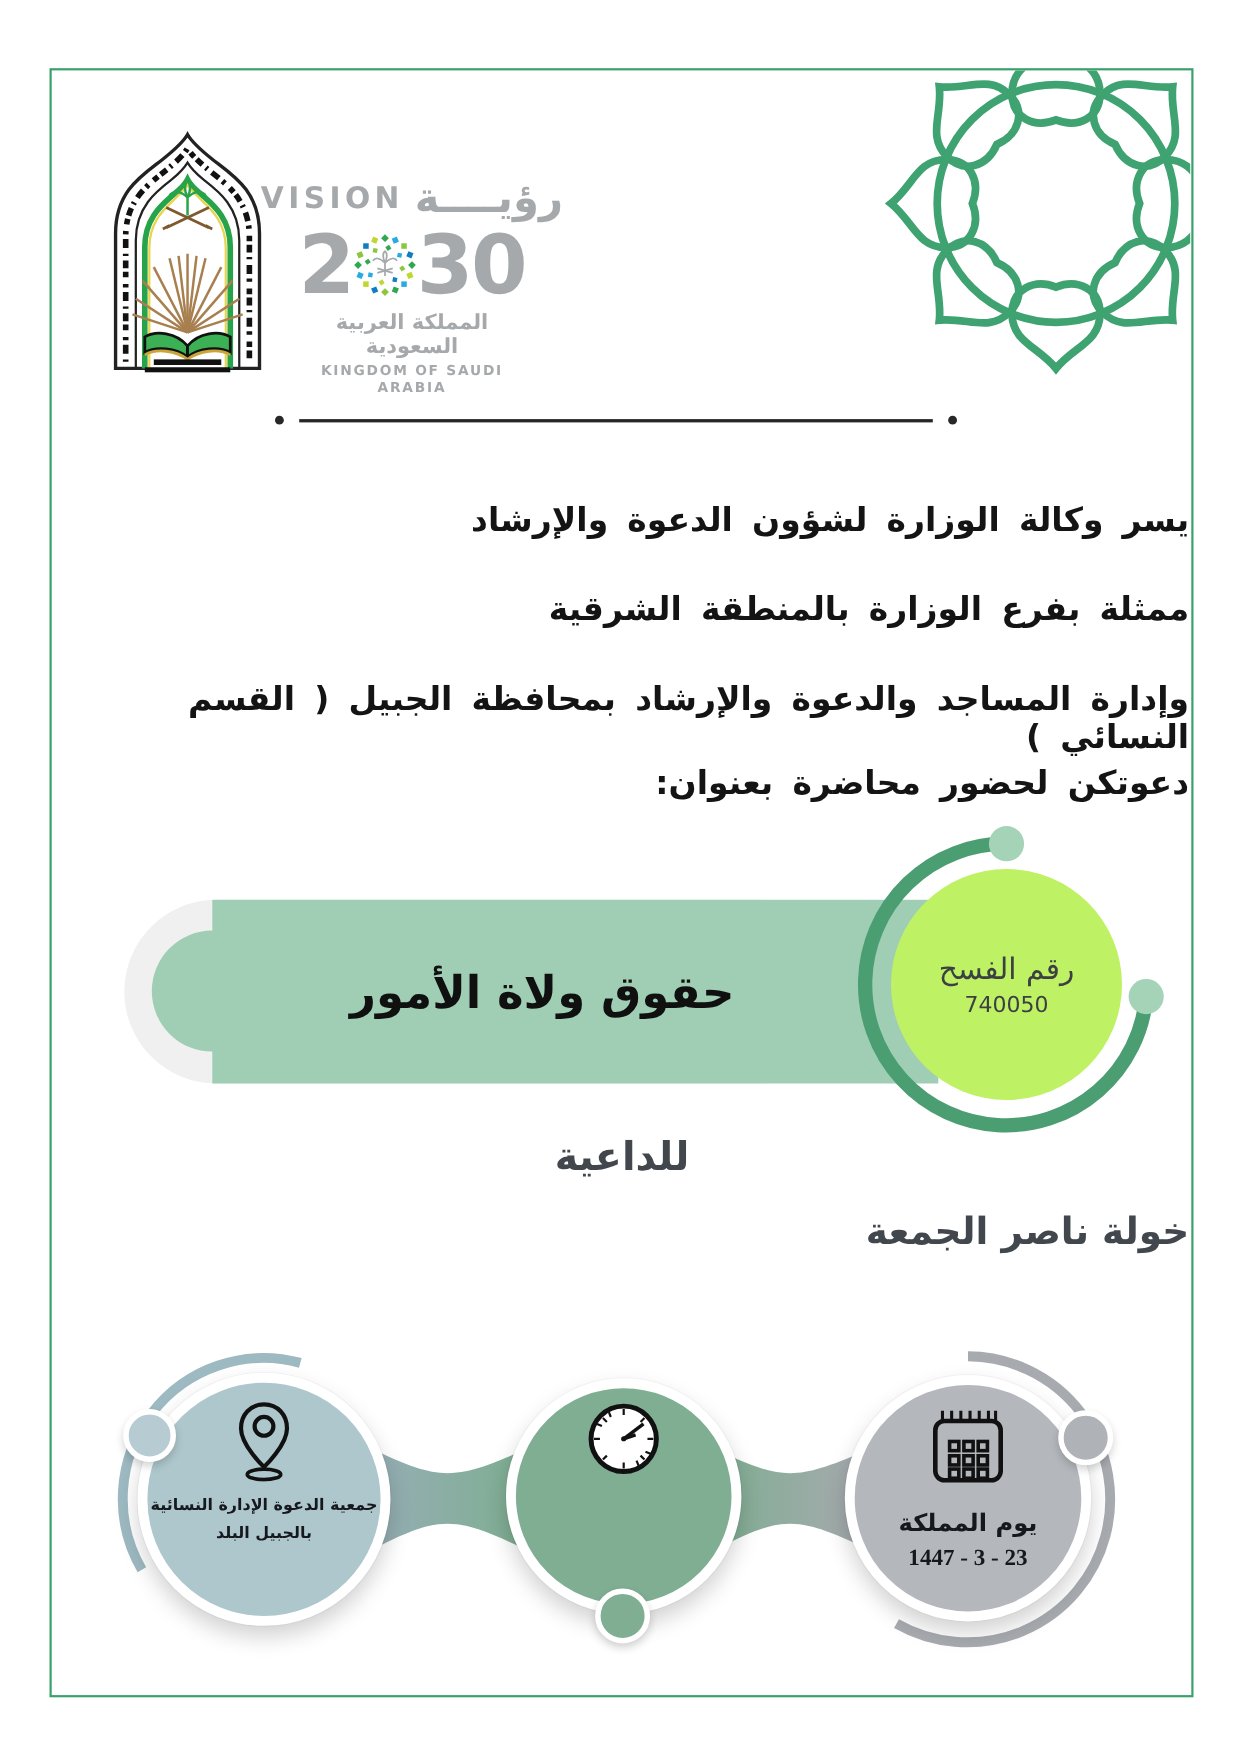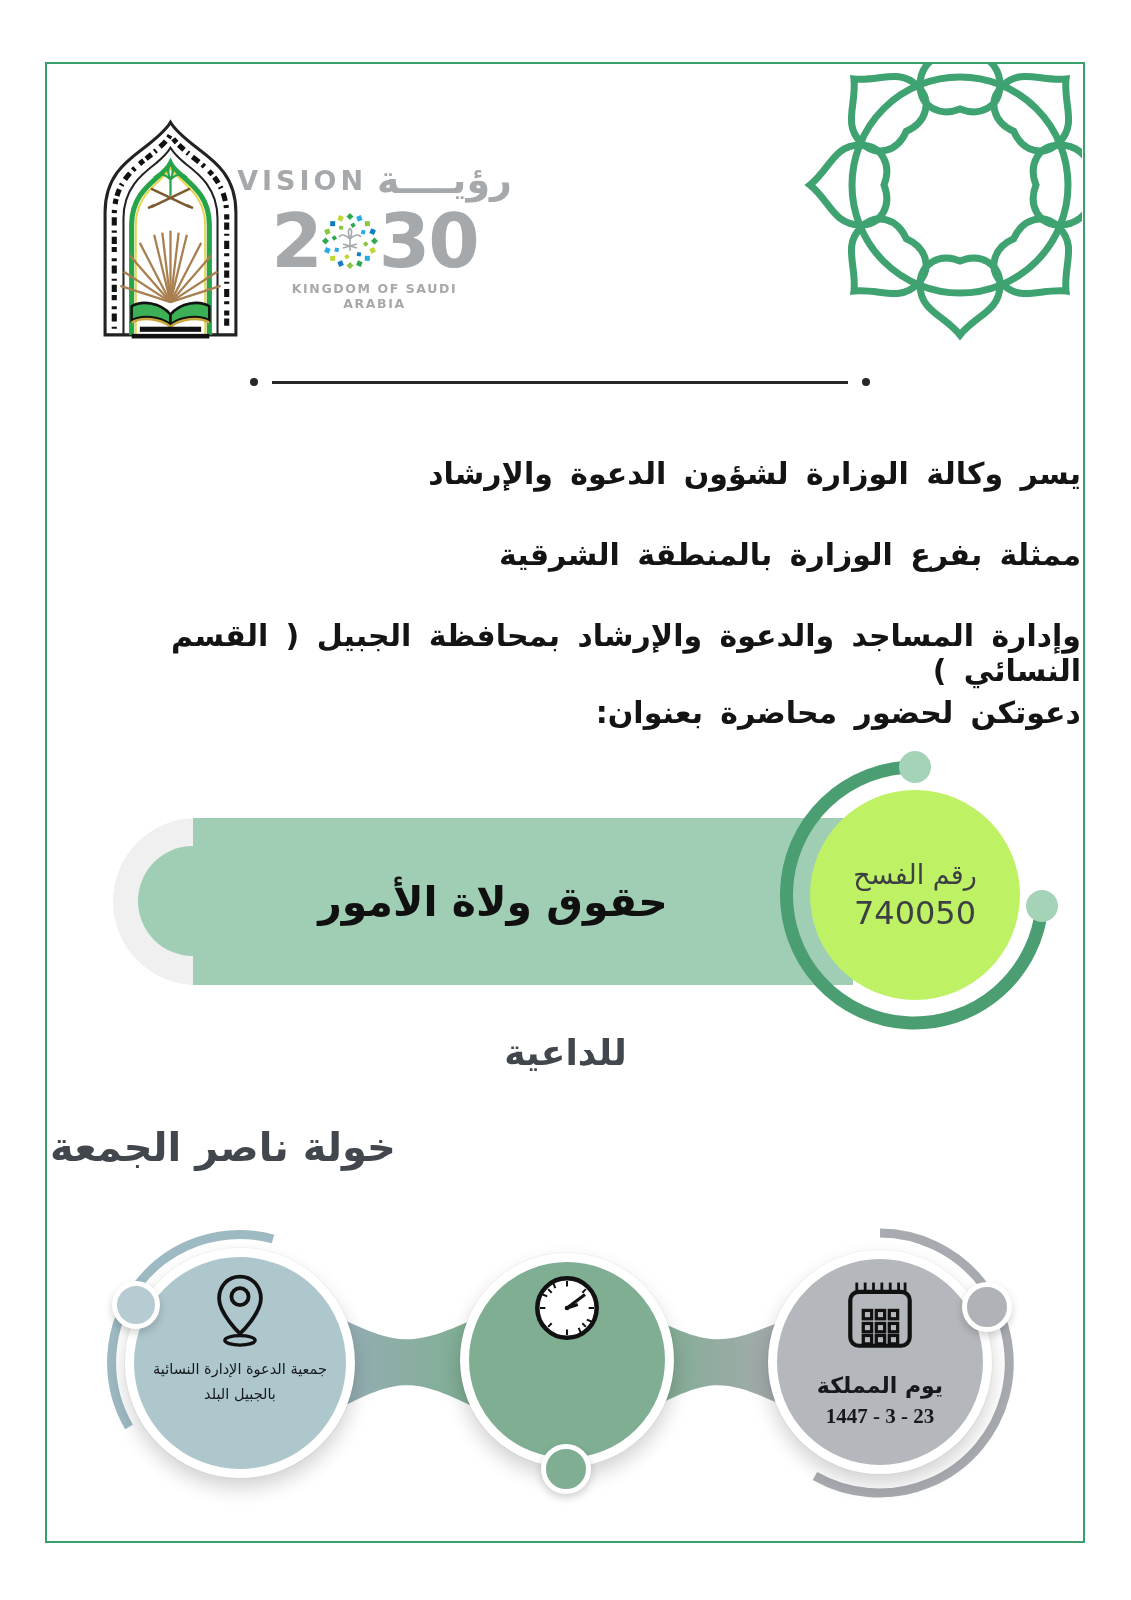--- a/index.html
+++ b/index.html
@@ -46,38 +46,38 @@
   .pill-green-bulge{left:138px;top:846px;width:110px;height:110px;border-radius:50%;
     background:#9fceb4;z-index:2;}
   .pill-title{left:193px;top:818px;width:600px;height:167px;display:flex;align-items:center;
     justify-content:center;direction:rtl;font-size:41px;font-weight:bold;color:#101010;z-index:3;}
 
   
   .permit-circle{left:810px;top:790px;width:210px;height:210px;border-radius:50%;
     background:#bef264;z-index:3;display:flex;flex-direction:column;align-items:center;
     justify-content:center;color:#3c4043;}
   .permit-label{font-size:27px;direction:rtl;}
-  .permit-number{font-size:32px;direction:ltr;margin-top:4px;}
+  .permit-number{font-size:20px;direction:ltr;margin-top:4px;}
   .decor-svg{left:0;top:0;width:1131px;height:1600px;z-index:4;pointer-events:none;}
 
   
   .speaker-prefix{left:50px;top:1032px;width:1031px;text-align:center;direction:rtl;
     font-size:36px;font-weight:bold;color:#42474d;z-index:2;}
-  .speaker-name{left:50px;top:1100px;width:1031px;text-align:left;direction:rtl;
-    font-size:40px;font-weight:bold;color:#42474d;z-index:2;margin-top:24px;}
+  .speaker-name{left:50px;top:1100px;width:1031px;text-align:right;direction:rtl;
+    font-size:34px;font-weight:bold;color:#42474d;z-index:2;}
 
   
   .bottom-svg{left:0;top:0;width:1131px;height:1600px;z-index:1;pointer-events:none;}
   .info-circle{border-radius:50%;border:9px solid #ffffff;
     box-shadow:0 10px 20px rgba(0,0,0,0.18), 0 0 0 1px rgba(0,0,0,0.03);
     z-index:2;display:flex;flex-direction:column;align-items:center;}
   .circle-location{left:125px;top:1248px;width:212px;height:212px;background:#aec7cd;}
   .circle-time{left:460px;top:1253px;width:196px;height:196px;background:#7fae93;}
   .circle-date{left:768px;top:1250px;width:206px;height:206px;background:#b4b7bc;}
-  .loc-text{direction:rtl;text-align:center;font-size:14.5px;font-weight:normal;color:#15181c;
+  .loc-text{direction:rtl;text-align:center;font-size:14.5px;font-weight:bold;color:#15181c;
     line-height:1.75;margin-top:6px;}
   .time-text{direction:rtl;text-align:center;font-size:22px;font-weight:bold;color:#15181c;
     margin-top:30px;font-family:"Liberation Serif","DejaVu Sans",serif;}
   .date-day{direction:rtl;text-align:center;font-size:22px;font-weight:bold;color:#15181c;margin-top:14px;}
   .date-num{direction:ltr;text-align:center;font-size:21px;font-weight:bold;color:#15181c;
     margin-top:6px;font-family:"Liberation Serif","DejaVu Sans",serif;}
   .sat-dot{border-radius:50%;border:5px solid #ffffff;z-index:3;
     box-shadow:0 4px 8px rgba(0,0,0,0.18);}
   .dot-location{left:112px;top:1281px;width:38px;height:38px;background:#b7ccd2;}
   .dot-time{left:541px;top:1444px;width:40px;height:40px;background:#7fae93;}
@@ -209,20 +209,21 @@
           <path d="M0,-2 C5,-7 9,-7 11,-4"></path>
           <path d="M0,-2 C-3,-9 -1,-12 0,-13"></path>
           <path d="M0,-2 C3,-9 1,-12 0,-13"></path>
           <path d="M-7,7 L7,3"></path>
             <path d="M7,7 L-7,3"></path>
         </g>
       </g>
     </svg>
     <span class="digit">30</span>
   </div>
+  <div class="vision-kingdom-ar" dir="rtl">المملكة العربية السعودية</div>
   <div class="vision-kingdom-en">KINGDOM OF SAUDI ARABIA</div>
 </div>
 
 <div class="abs divider-line"></div>
 <div class="abs divider-dot" style="left:250px;top:378px;"></div>
 <div class="abs divider-dot" style="left:862px;top:378px;"></div>
 
 <div class="abs intro-line" style="top:456px;">يسر وكالة الوزارة لشؤون الدعوة والإرشاد</div>
 <div class="abs intro-line" style="top:537px;">ممثلة بفرع الوزارة بالمنطقة الشرقية</div>
 <div class="abs intro-line" style="top:618px;">وإدارة المساجد والدعوة والإرشاد بمحافظة الجبيل ( القسم النسائي )</div>

